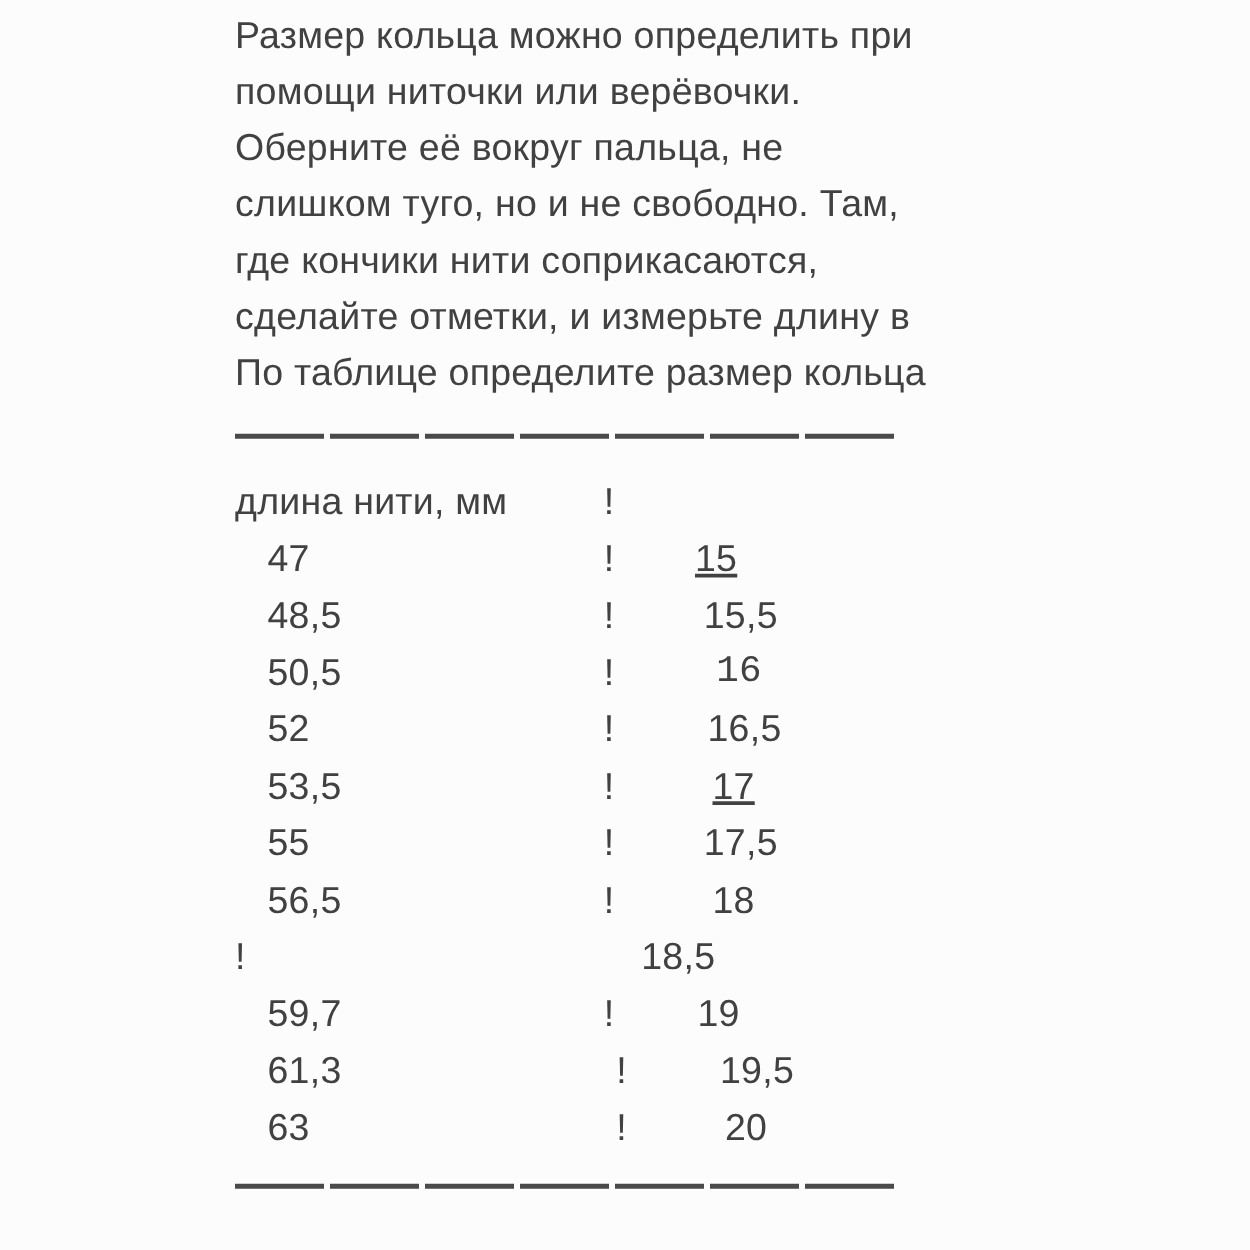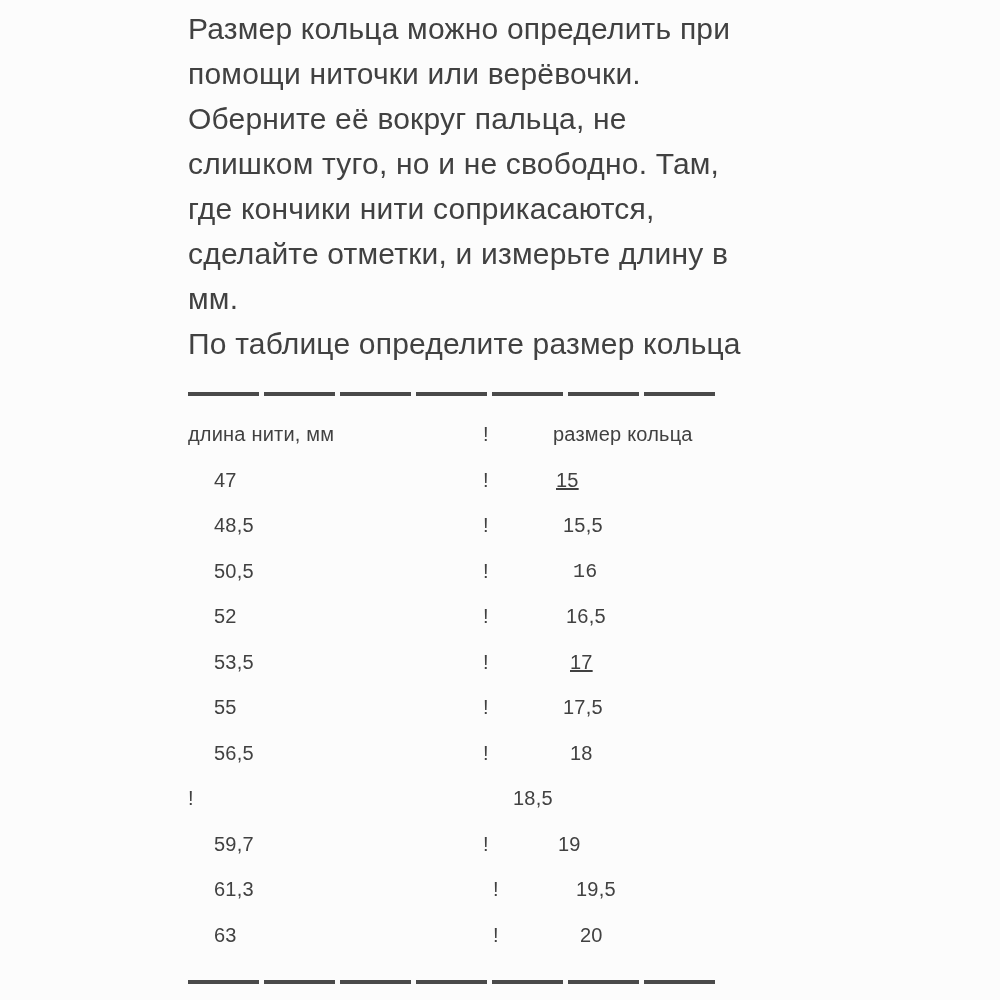--- a/index.html
+++ b/index.html
@@ -35,22 +35,22 @@
     height: 4px;
     background: repeating-linear-gradient(90deg,
       #4a4a4a 0px, #4a4a4a 71px,
       transparent 71px, transparent 76px);
   }
   .rule-top { margin-top: 26px; }
   .rule-bottom { margin-top: 22px; }
 
   
   .ringtable {
-    margin-top: 16px;
-    font-size: 20px;
+    margin-top: 28px;
+    font-size: 30px;
     line-height: 45.5px;
     letter-spacing: 0.2px;
   }
   .trow {
     display: grid;
     grid-template-columns: 295px 70px auto;
     white-space: nowrap;
   }
   .trow:not(.thead) .c1 { padding-left: 26px; }
   
@@ -74,32 +74,30 @@
 
 <div class="page">
 
   <div class="intro">
     <div class="line">Размер кольца можно определить при</div>
     <div class="line">помощи ниточки или верёвочки.</div>
     <div class="line">Оберните её вокруг пальца, не</div>
     <div class="line">слишком туго, но и не свободно. Там,</div>
     <div class="line">где кончики нити соприкасаются,</div>
     <div class="line">сделайте отметки, и измерьте длину в</div>
-    <div class="line">мм.</div>
     <div class="line">По таблице определите размер кольца</div>
   </div>
 
   <div class="rule rule-top"></div>
 
   <div class="ringtable">
 
     <div class="trow thead">
       <span class="c1">длина нити, мм</span>
       <span class="csep">!</span>
-      <span class="c2">размер кольца</span>
     </div>
 
     <div class="trow">
       <span class="c1">47</span>
       <span class="csep">!</span>
       <span class="c2">15</span>
     </div>
     <div class="trow">
       <span class="c1">48,5</span>
       <span class="csep">!</span>

